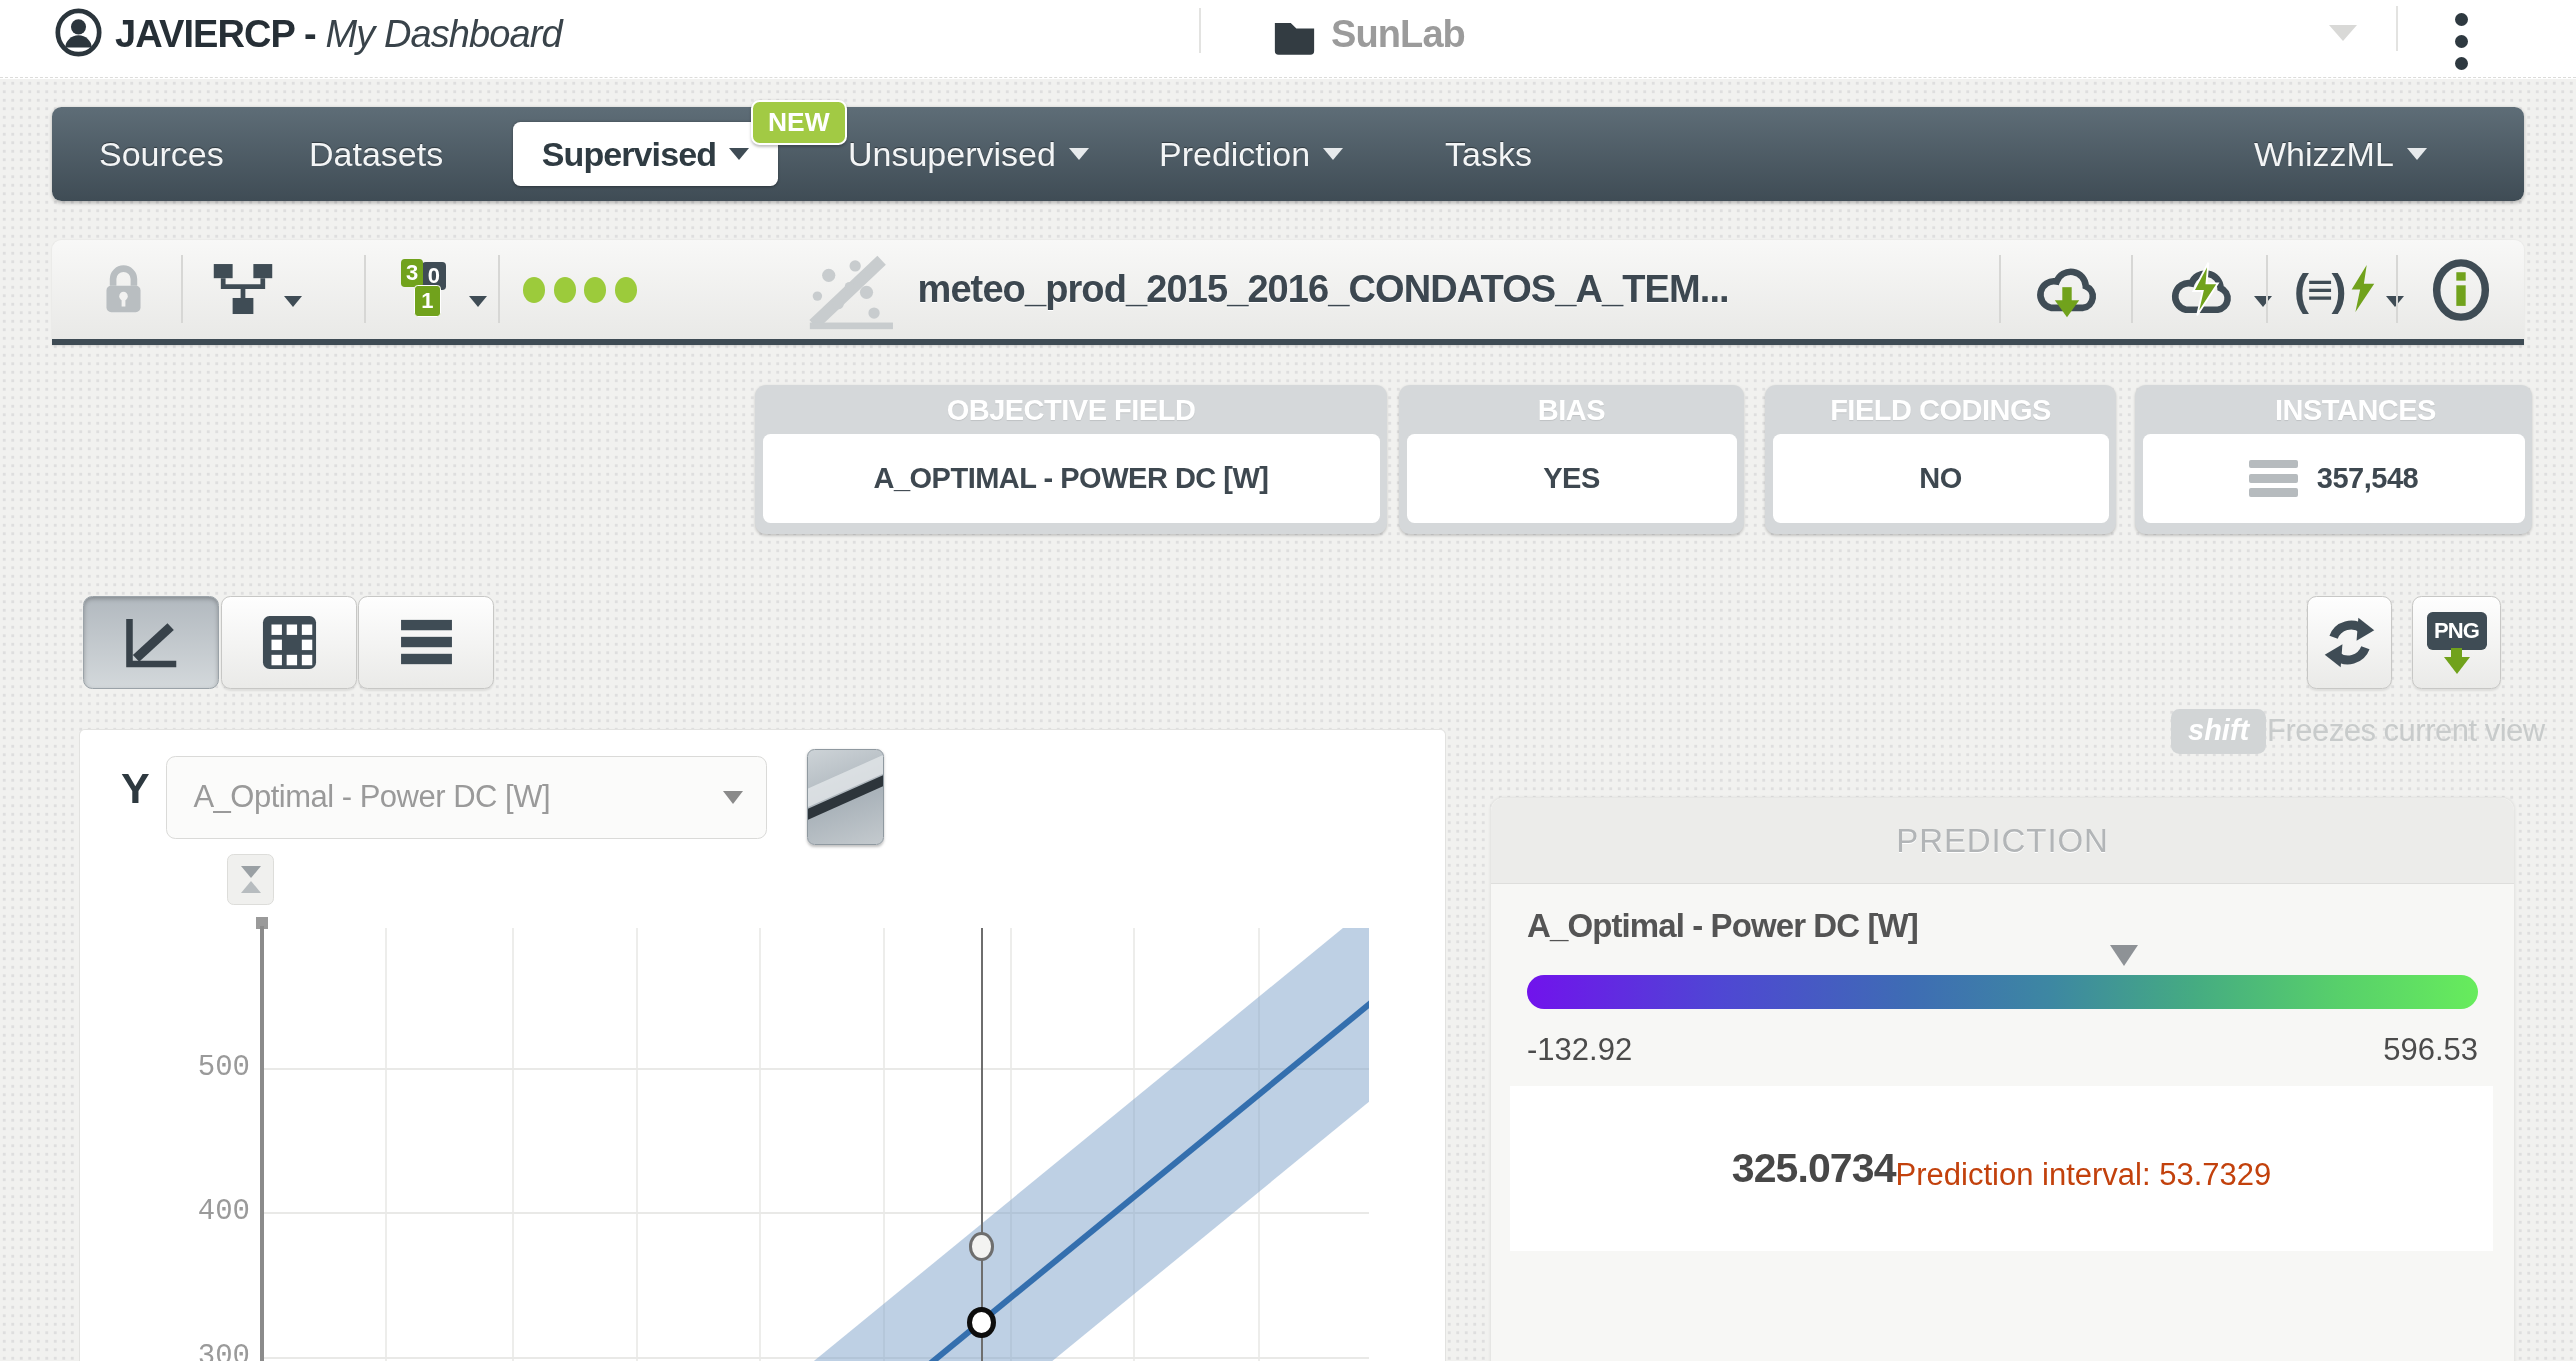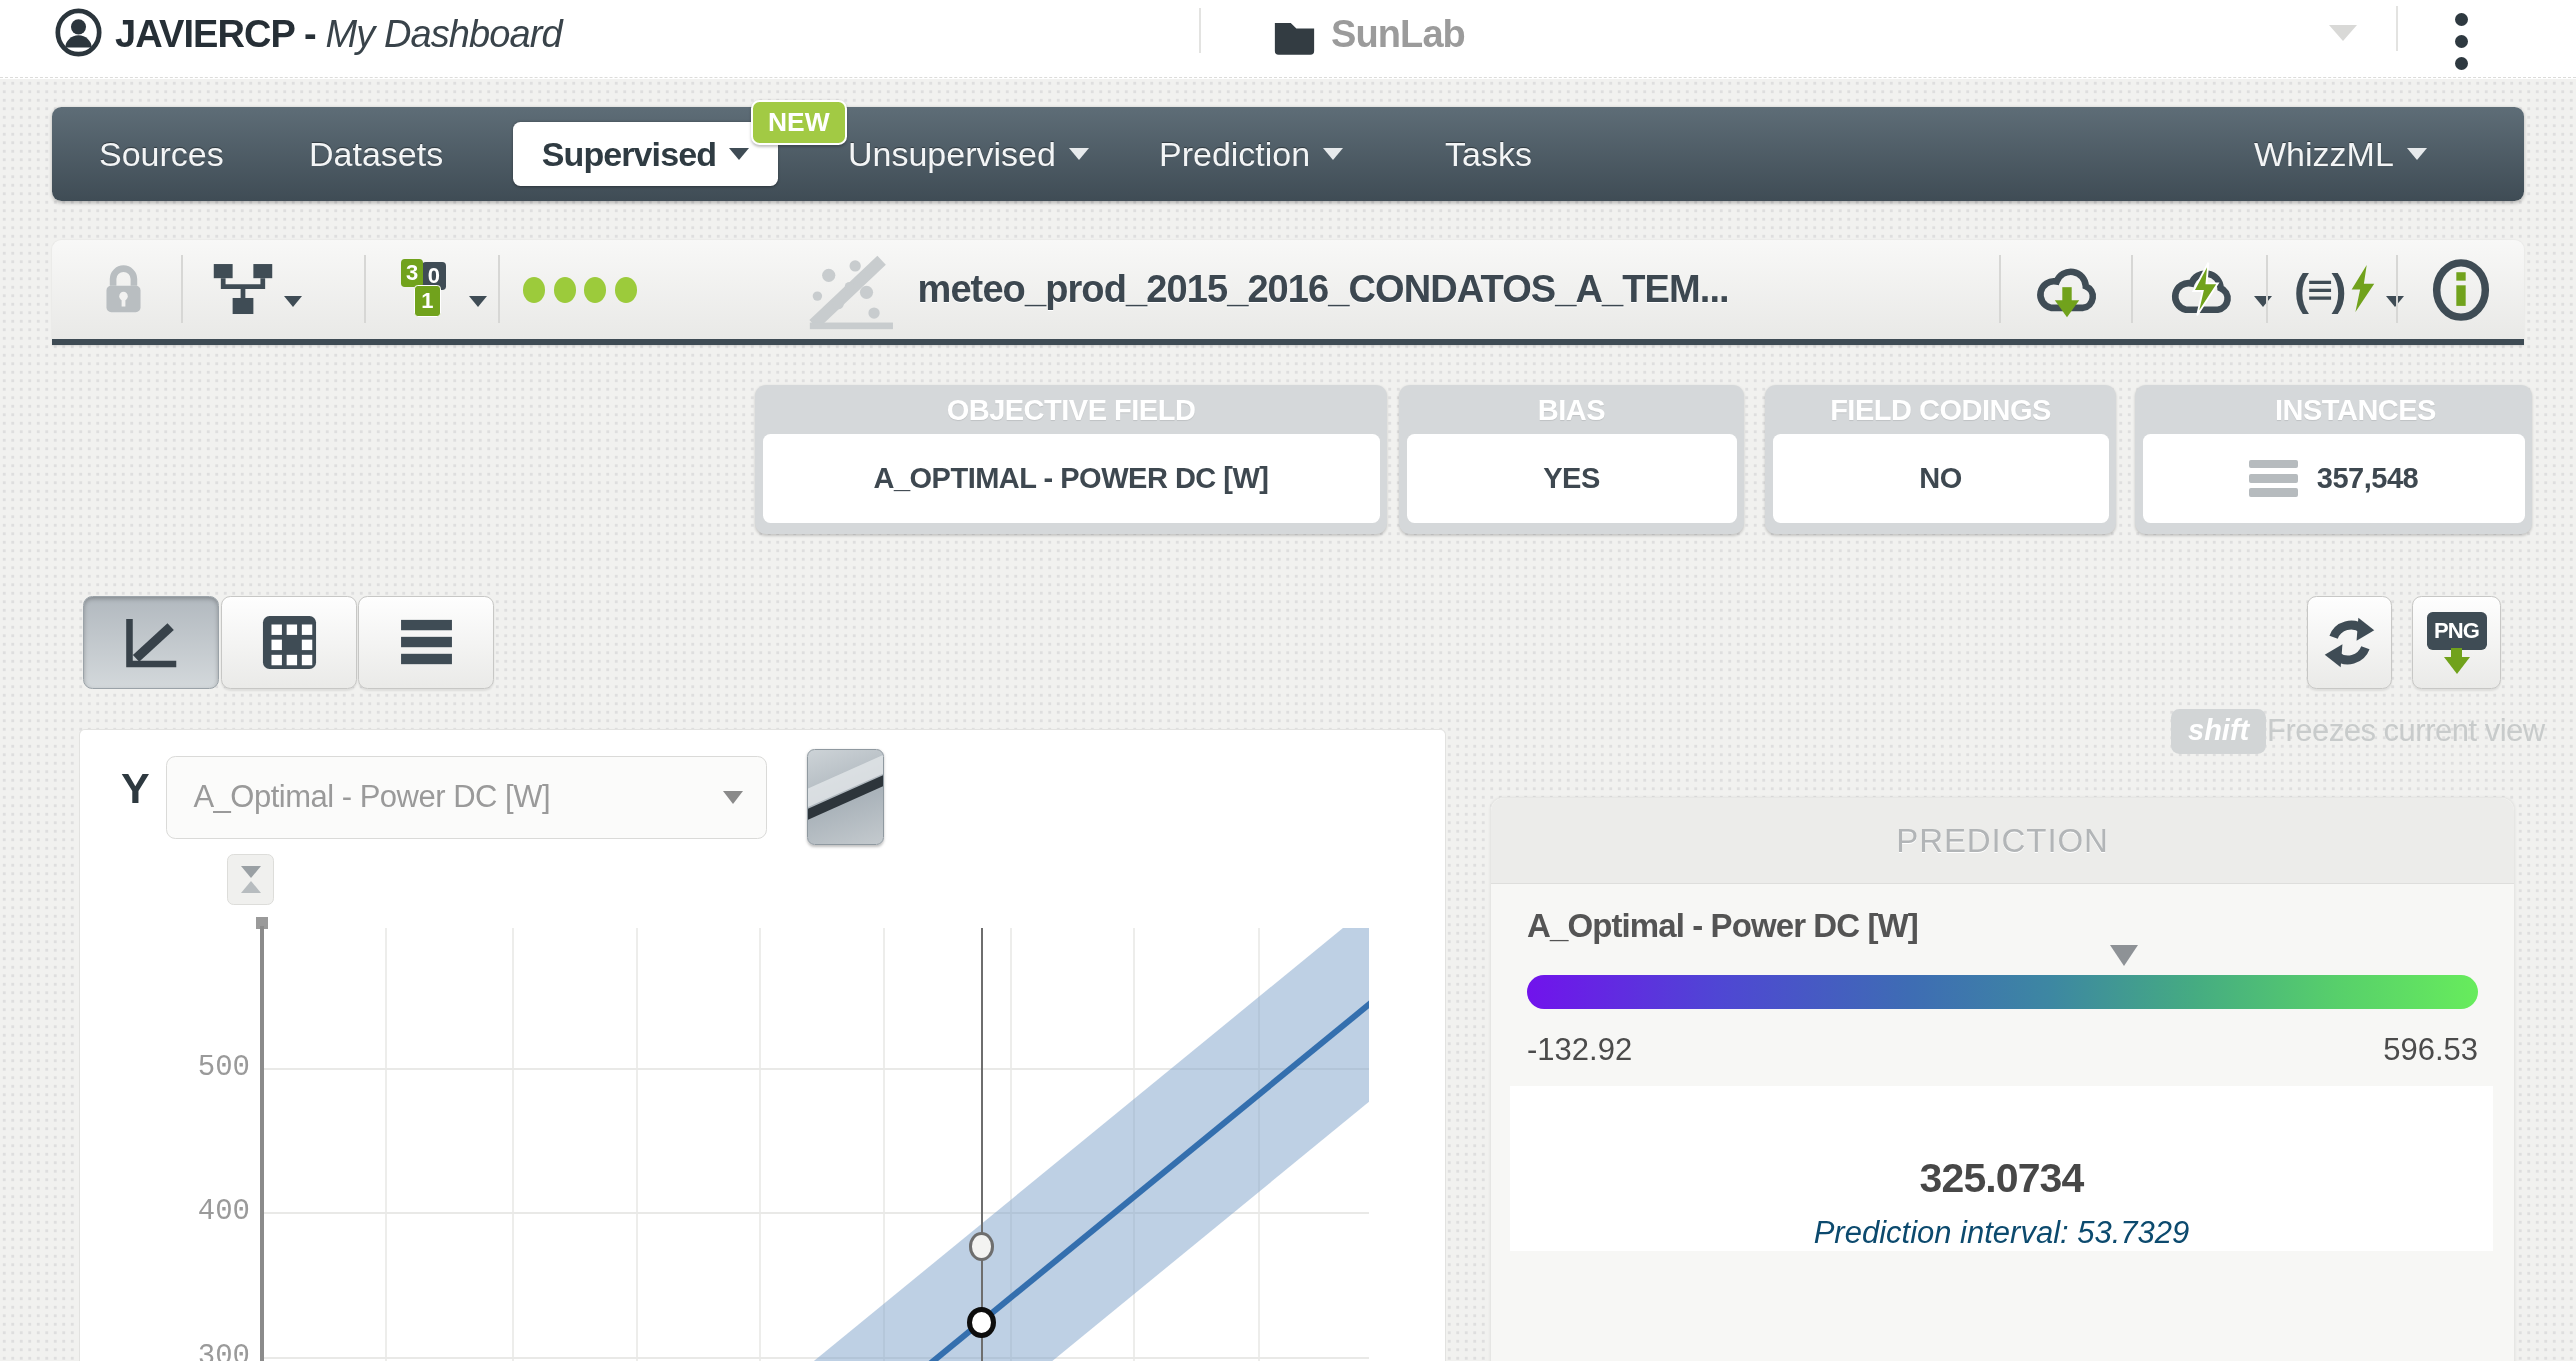--- a/index.html
+++ b/index.html
@@ -121,23 +121,23 @@
   .pred .field{position:absolute;left:36px;top:109px;font-size:33px;font-weight:bold;color:#545454;
         letter-spacing:-0.9px;}
   .pred .ptri{position:absolute;top:147px;width:0;height:0;border-left:14px solid transparent;
         border-right:14px solid transparent;border-top:21px solid #8e9296;}
   .gbar{position:absolute;left:36px;top:177px;width:951px;height:34px;border-radius:17px;
         background:linear-gradient(90deg,#7113ec 0%,#4f46d4 20%,#3e6cb4 40%,#3d87a2 55%,
                      #45ab82 70%,#57cf6b 85%,#67ec5c 100%);}
   .gmin{position:absolute;left:36px;top:234px;font-size:31px;color:#4b4b4b;}
   .gmax{position:absolute;right:36px;top:234px;font-size:31px;color:#4b4b4b;}
   .pbox{position:absolute;left:19px;top:288px;width:983px;height:165px;background:#fff;
-        display:flex;flex-direction:column;align-items:center;justify-content:flex-end;}
+        display:flex;flex-direction:row;align-items:center;justify-content:center;}
   .pval{font-size:41px;font-weight:bold;color:#474747;letter-spacing:-0.9px;}
-  .pint{margin-top:13.2px;font-size:31px;font-style:italic;color:#0c4a6e;}
+  .pint{margin-top:13.2px;font-size:31px;color:#c2410c;}
   svg{display:block;}
 </style>
 </head>
 <body>
 
 <div id="app">
 
   <div class="abs dots-bg"></div>
   <div class="abs header-sep"></div>
 

